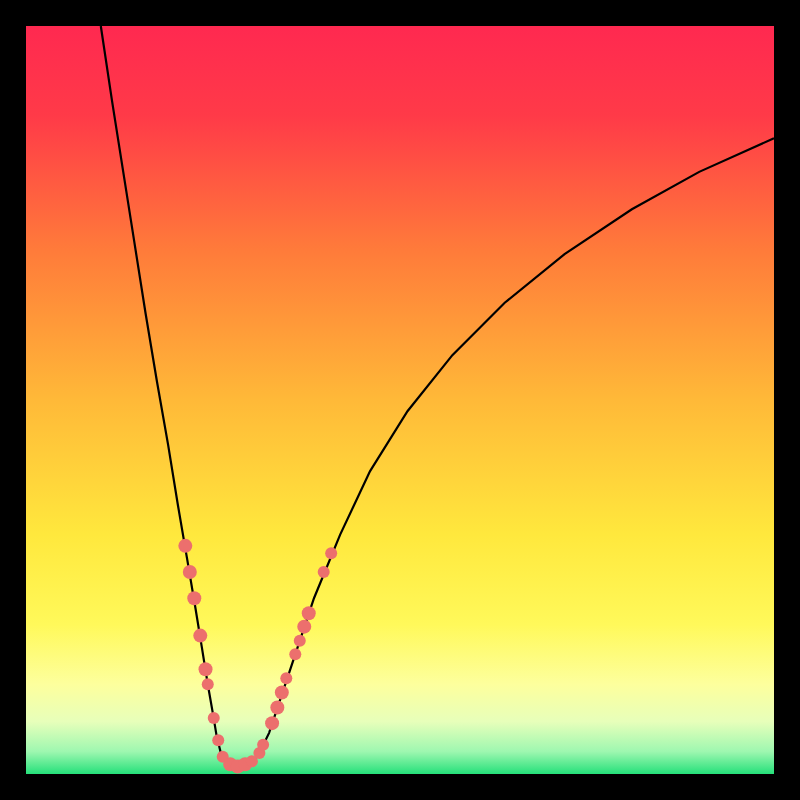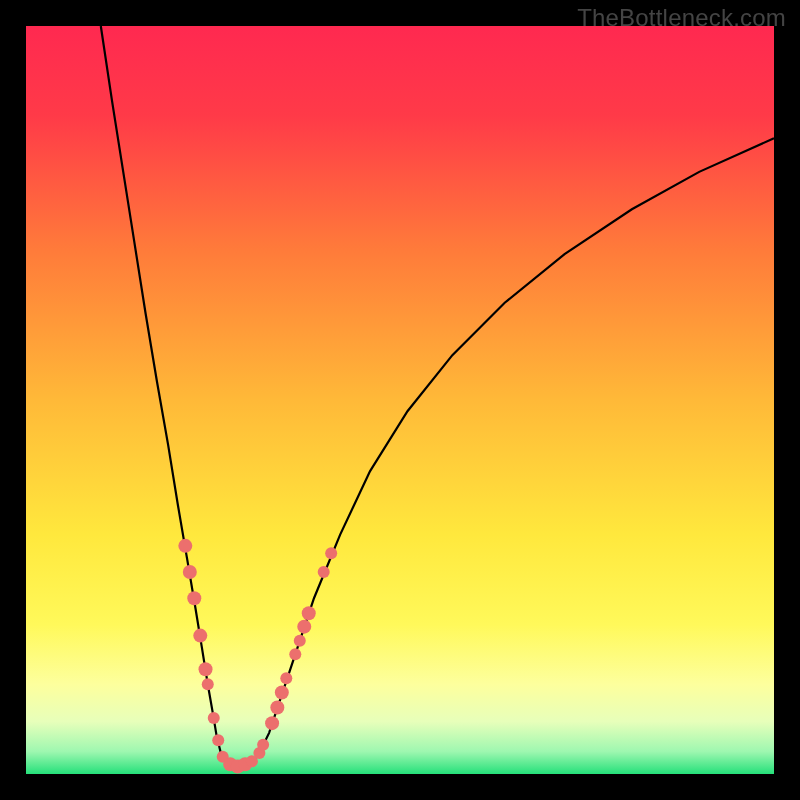--- a/index.html
+++ b/index.html
@@ -53,21 +53,20 @@
   .marker {
     fill: #ec6f6d;
     stroke: none;
   }
 </style>
 </head>
 <body>
 
 <div class="frame">
   <div class="plot-area" style="background: linear-gradient(rgb(255, 41, 80) 0%, rgb(255, 58, 72) 12%, rgb(255, 123, 58) 30%, rgb(255, 185, 56) 50%, rgb(255, 232, 61) 68%, rgb(255, 249, 90) 80%, rgb(253, 255, 157) 88%, rgb(231, 255, 186) 93%, rgb(158, 247, 176) 97%, rgb(37, 224, 122) 100%);"></div>
-  <div class="watermark">TheBottleneck.com</div>
   <svg class="overlay" viewBox="0 0 748 748" preserveAspectRatio="none">
     <path class="curve" d="M 74.80 0.00 L 86.02 74.80 L 97.24 145.86 L 108.46 216.92 L 119.68 287.98 L 130.90 355.30 L 142.12 418.88 L 151.84 478.72 L 160.82 531.08 L 169.05 579.70 L 175.78 620.84 L 181.76 658.24 L 187.00 688.16 L 190.74 710.60 L 194.48 725.56 L 198.22 733.04 L 198.22 733.04 L 203.46 738.28 L 209.44 740.52 L 215.42 740.52 L 220.66 738.28 L 225.90 735.28 L 231.88 730.05 L 231.88 730.05 L 243.10 706.86 L 254.32 673.20 L 269.28 628.32 L 287.98 572.22 L 314.16 508.64 L 344.08 445.06 L 381.48 385.22 L 426.36 329.12 L 478.72 276.76 L 538.56 228.14 L 605.88 183.26 L 673.20 145.86 L 748.00 112.20 "></path>
     <g>
         <circle class="marker" cx="159.32" cy="519.86" r="7" fill="#ec6f6d"></circle>
         <circle class="marker" cx="163.81" cy="546.04" r="7" fill="#ec6f6d"></circle>
         <circle class="marker" cx="168.30" cy="572.22" r="7" fill="#ec6f6d"></circle>
         <circle class="marker" cx="174.28" cy="609.62" r="7" fill="#ec6f6d"></circle>
         <circle class="marker" cx="179.52" cy="643.28" r="7" fill="#ec6f6d"></circle>
         <circle class="marker" cx="181.76" cy="658.24" r="6" fill="#ec6f6d"></circle>
         <circle class="marker" cx="187.75" cy="691.90" r="6" fill="#ec6f6d"></circle>

